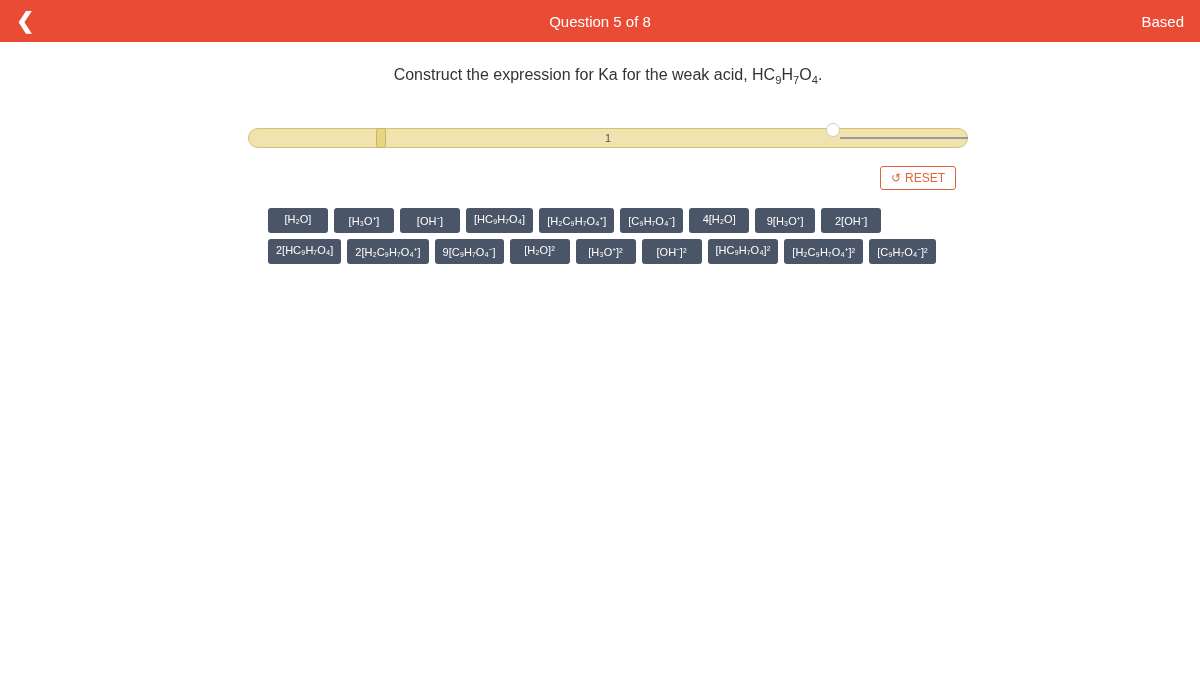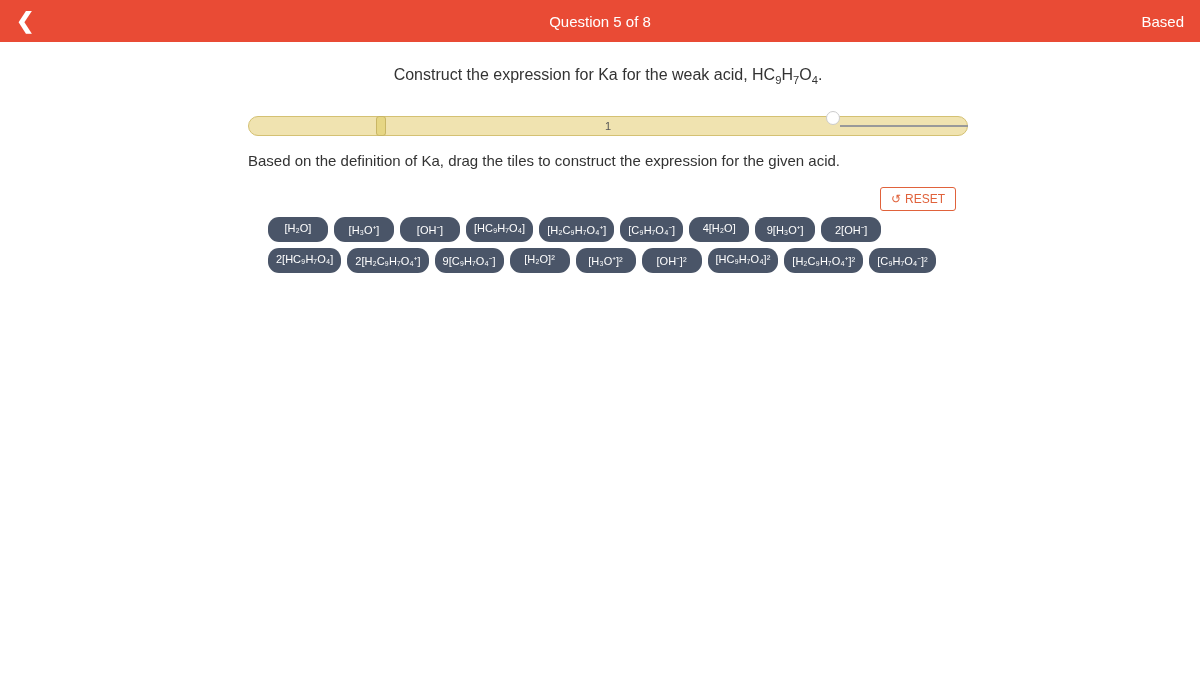--- a/index.html
+++ b/index.html
@@ -3,21 +3,21 @@
   <meta charset="utf-8">
   <style>
     * { box-sizing: border-box; margin: 0; padding: 0; }
     body { font-family: -apple-system, BlinkMacSystemFont, "Segoe UI", Arial, sans-serif; background: #fff; width: 1200px; height: 675px; overflow: hidden; }
     
     .header { background: #e94b35; color: #fff; height: 42px; display: flex; align-items: center; padding: 0 16px; position: relative; }
     .back-btn { font-size: 22px; font-weight: bold; cursor: pointer; width: 24px; }
     .header-title { position: absolute; left: 50%; transform: translateX(-50%); font-size: 15px; }
     .submit-btn { margin-left: auto; font-size: 15px; cursor: pointer; }
     
-    .content { padding: 24px 0 0 16px; display: flex; flex-direction: column; align-items: center; }
+    .content { padding: 24px 0 0 16px; display: flex; flex-direction: column; align-items: center; gap: 12px; }
     
     .prompt-block { text-align: center; color: #333; }
     .prompt-line1 { font-size: 16px; margin-bottom: 12px; }
     .prompt-line2 { font-size: 16px; }
     
     .progress-wrap { width: 720px; margin: 18px auto 6px; position: relative; display:flex; align-items:center;}
     .progress-bg { width: 100%; height: 20px; background: #f0e3b0; border: 1px solid #d4c173; border-radius: 10px; position: relative; }
     .progress-label { position: absolute; left: 50%; top: 50%; transform: translate(-50%, -50%); font-size: 11px; color: #555; }
     .progress-handle-left { position: absolute; left: 127px; top: 50%; transform: translateY(-50%); width: 10px; height: 20px; background: #e6d684; border: 1px solid #c9b665; border-radius: 3px; }
     .progress-handle-right { position: absolute; right: 128px; top: 2px; transform: translateY(-50%); width: 14px; height: 14px; background: #fff; border: 1px solid #ccc; border-radius: 50%; z-index:2;}
@@ -29,21 +29,21 @@
     .ka-label { font-size: 18px; font-family: "Times New Roman", serif; }
     .equals { font-size: 16px; }
     .fraction { display: flex; flex-direction: column; align-items: center; }
     .drop-slot { width: 148px; height: 26px; border: 1px solid #aaa; background: #fff; }
     .frac-line { width: 148px; height: 1px; background: #333; margin: 3px 0; }
     
     .reset-row { width: 660px; display: flex; justify-content: flex-end; margin-bottom: 6px; margin-left:36px;}
     .reset-btn { border: 1px solid #e0623b; color: #e0623b; background: #fff; padding: 4px 10px; font-size: 12px; border-radius: 3px; cursor: pointer; display: flex; align-items: center; gap: 4px; }
     
     .tiles { width: 680px; display: flex; flex-wrap: wrap; gap: 6px; }
-    .tile { background: #4a5568; color: #fff; font-size: 11px; padding: 5px 8px; border-radius: 11px; cursor: grab; white-space: nowrap; min-width: 60px; text-align: center; }
+    .tile { background: #4a5568; color: #fff; font-size: 11px; padding: 5px 8px; border-radius: 3px; cursor: grab; white-space: nowrap; min-width: 60px; text-align: center; }
     
     sub { font-size: 0.7em; }
     sup { font-size: 0.7em; }
   </style>
 </head>
 <body>
 
 <div class="header">
   <span class="back-btn">❮</span>
   <span class="header-title">Question 5 of 8</span>
@@ -58,21 +58,20 @@
 
   <div class="progress-wrap">
     <div class="progress-bg">
       <div class="progress-handle-left"></div>
       <span class="progress-label">1</span>
     </div>
     <div class="right-line"></div>
     <div class="progress-handle-right"></div>
   </div>
 
-  <div class="instruction">Based on the definition of Ka, drag the tiles to construct the expression for the given acid.</div>
 
 
   <div class="reset-row">
     <button class="reset-btn">
       <span>↺</span>
       <span>RESET</span>
     </button>
   </div>
 
   <div class="tiles">

